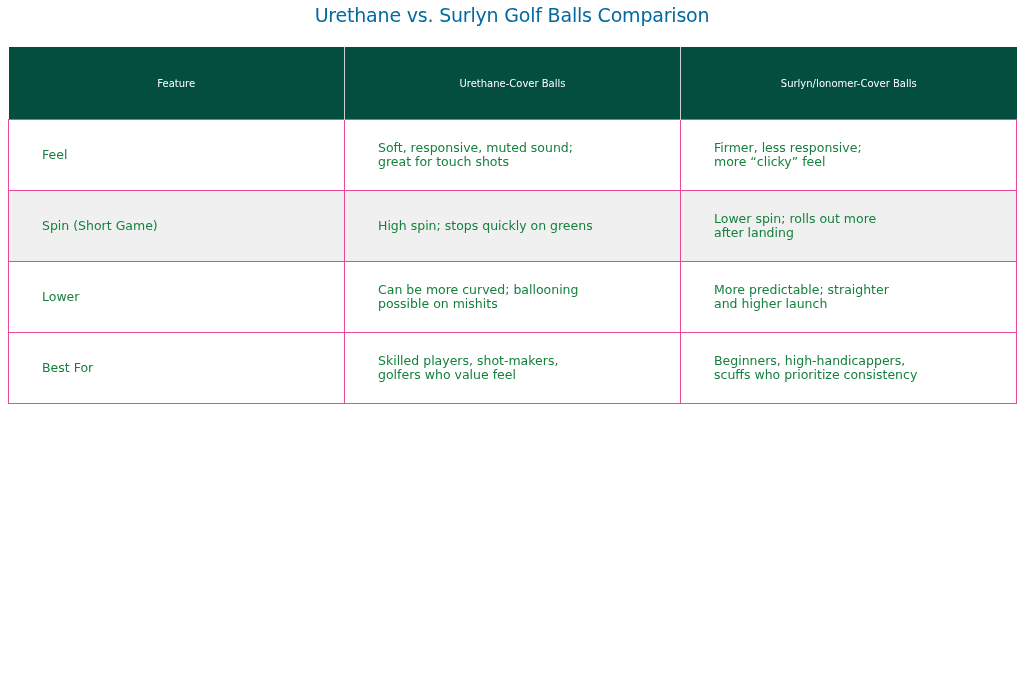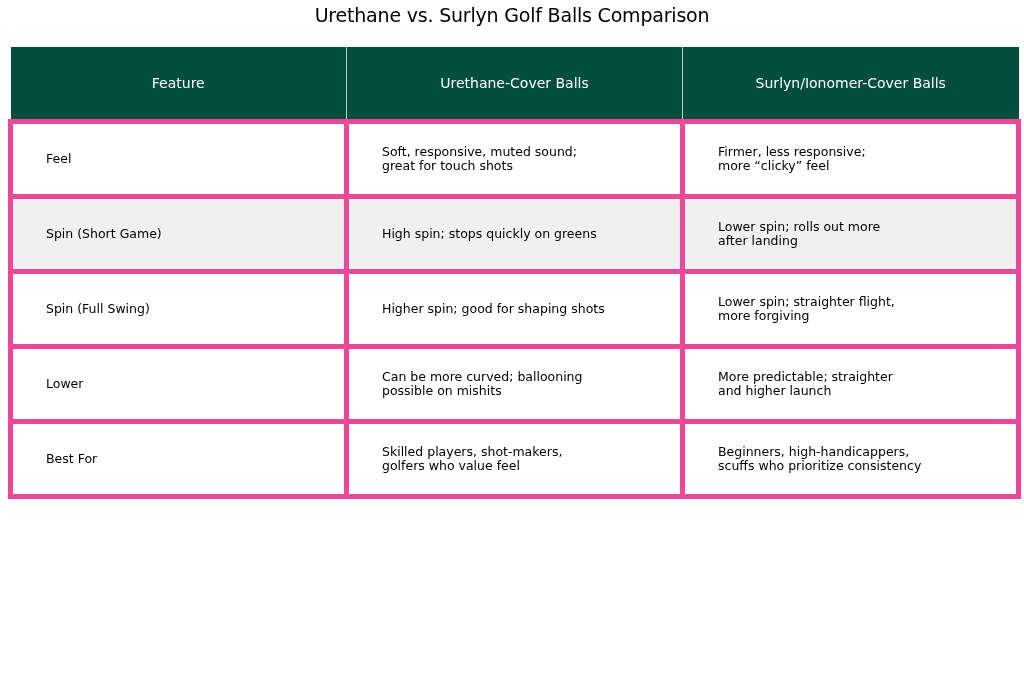--- a/index.html
+++ b/index.html
@@ -1,21 +1,21 @@
 <!DOCTYPE html>
 <html><head>
 <meta charset="utf-8">
 <style>
   html, body { margin:0; padding:0; background:#ffffff; }
   body { width:1024px; height:680px; overflow:hidden; font-family:"Liberation Sans", sans-serif; color:#222; }
-  .title { position:absolute; left:0; top:4px; width:1024px; text-align:center; font-size:19px; color:#000000; font-family:"DejaVu Sans", sans-serif; font-weight:400; letter-spacing:-0.2px; }
+  .title { position:absolute; left:0; top:4px; width:1024px; text-align:center; font-size:19px; color:#0369a1; font-family:"DejaVu Sans", sans-serif; font-weight:400; letter-spacing:-0.2px; }
   table { position:absolute; left:8px; top:47px; width:1008px; border-collapse:collapse; table-layout:fixed; }
-  th { background:#044e40; color:#ffffff; font-weight:400; font-size:14px; height:72px; text-align:center; border-left:1px solid #c9d3cf; padding:0; font-family:"DejaVu Sans", sans-serif; }
+  th { background:#044e40; color:#ffffff; font-weight:400; font-size:10px; height:72px; text-align:center; border-left:1px solid #c9d3cf; padding:0; font-family:"DejaVu Sans", sans-serif; }
   th:first-child { border-left:none; }
-  td { height:70px; font-size:12.5px; line-height:14.5px; vertical-align:middle; padding:0 0 0 33px; border:5px solid #ec4899; font-family:"DejaVu Sans", sans-serif; color:#000000; white-space:pre-line; }
+  td { height:70px; font-size:12.5px; line-height:14.5px; vertical-align:middle; padding:0 0 0 33px; border:1px solid #ec4899; font-family:"DejaVu Sans", sans-serif; color:#15803d; white-space:pre-line; }
   tr.alt td { background:#f0f0f0; }
   col.c1 { width:336px; } col.c2 { width:336px; } col.c3 { width:336px; }
 </style>
 </head>
 <body>
 
 <div class="title">Urethane vs. Surlyn Golf Balls Comparison</div>
 
 <table>
   <colgroup>
@@ -38,26 +38,20 @@
       <td>Firmer, less responsive;
 more “clicky” feel</td>
     </tr>
     <tr class="alt">
       <td>Spin (Short Game)</td>
       <td>High spin; stops quickly on greens</td>
       <td>Lower spin; rolls out more
 after landing</td>
     </tr>
     <tr>
-      <td>Spin (Full Swing)</td>
-      <td>Higher spin; good for shaping shots</td>
-      <td>Lower spin; straighter flight,
-more forgiving</td>
-    </tr>
-    <tr>
       <td>Lower</td>
       <td>Can be more curved; ballooning
 possible on mishits</td>
       <td>More predictable; straighter
 and higher launch</td>
     </tr>
     <tr>
       <td>Best For</td>
       <td>Skilled players, shot-makers,
 golfers who value feel</td>

